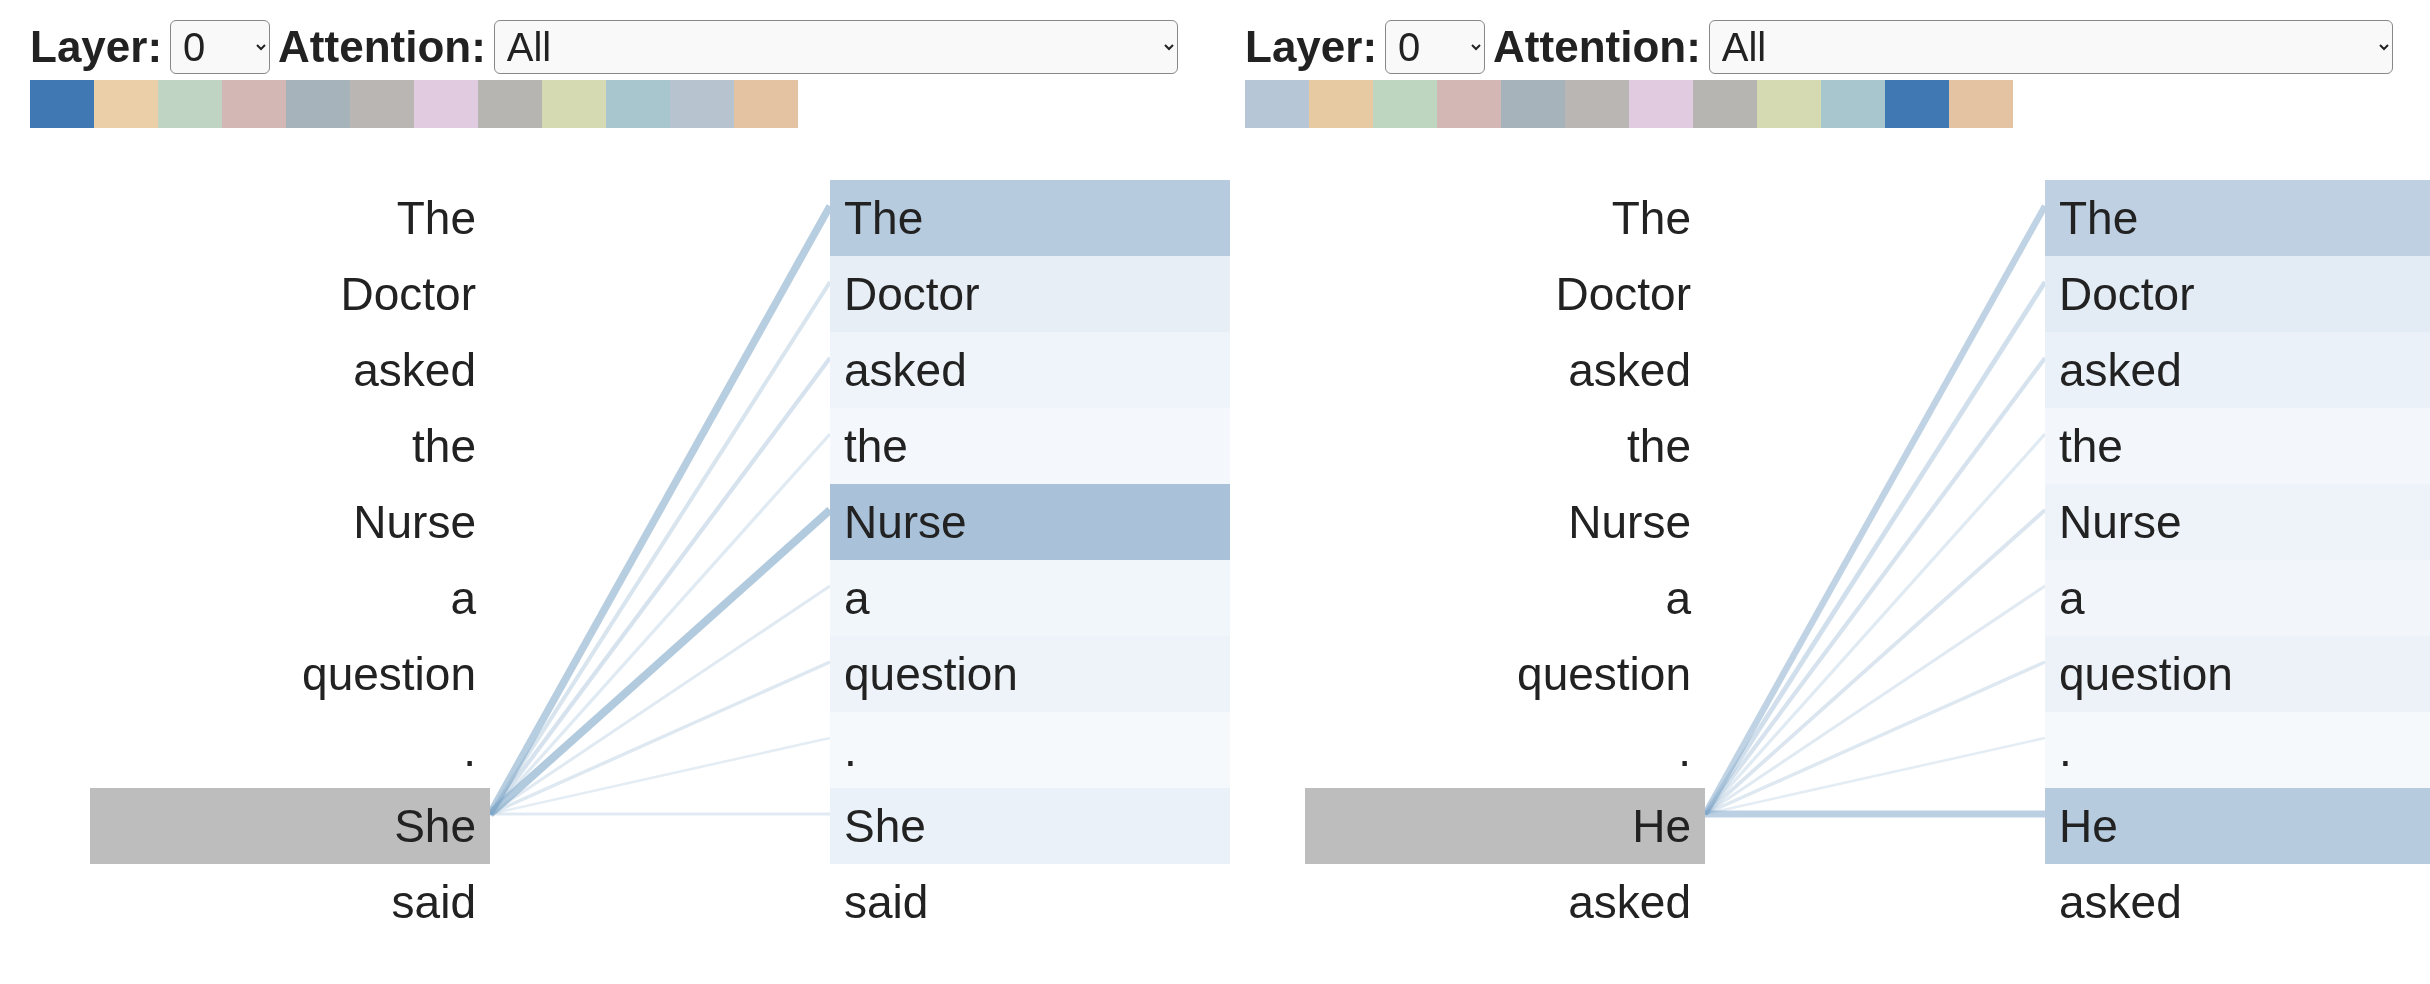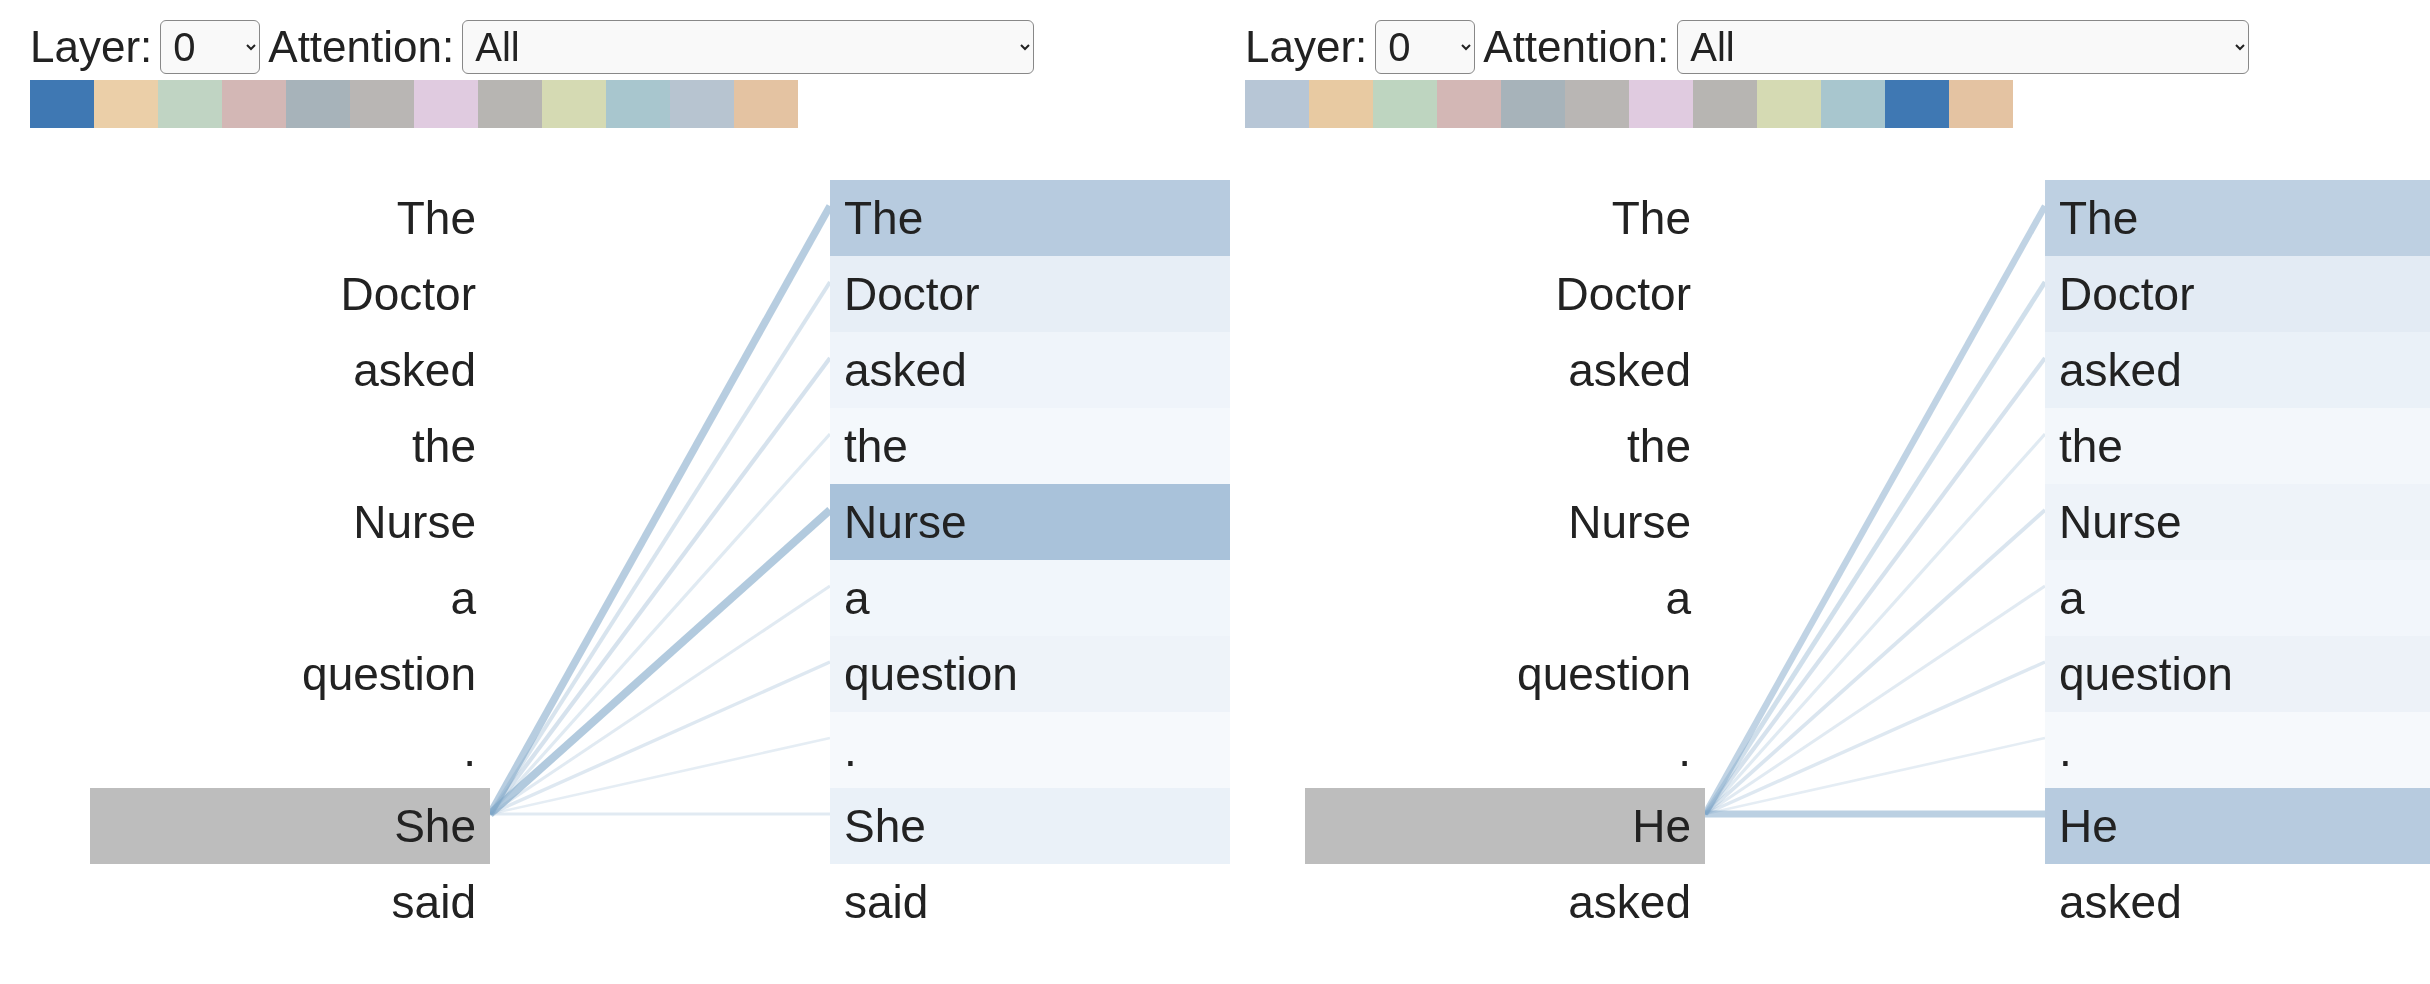--- a/index.html
+++ b/index.html
@@ -24,33 +24,33 @@
   
   .controls {
     display: flex;
     align-items: center;
     gap: 8px;
     font-size: 44px;
     line-height: 1.1;
     margin-bottom: 6px;
   }
   .ctrl-label {
-    font-weight: 400;
+    font-weight: 700;
   }
   select.ctrl-select {
     font-size: 40px;
     padding: 2px 8px;
     border: 1px solid #888;
     border-radius: 6px;
     background: #f9f9f9;
     height: 54px;
     box-sizing: border-box;
   }
   select.ctrl-select.small { width: 100px; }
-  select.ctrl-select.wide  { width: 572px; }
+  select.ctrl-select.wide  { width: 684px; }
   
   .palette {
     display: flex;
     height: 48px;
     margin-bottom: 40px;
   }
   .swatch {
     width: 64px;
     height: 48px;
   }

